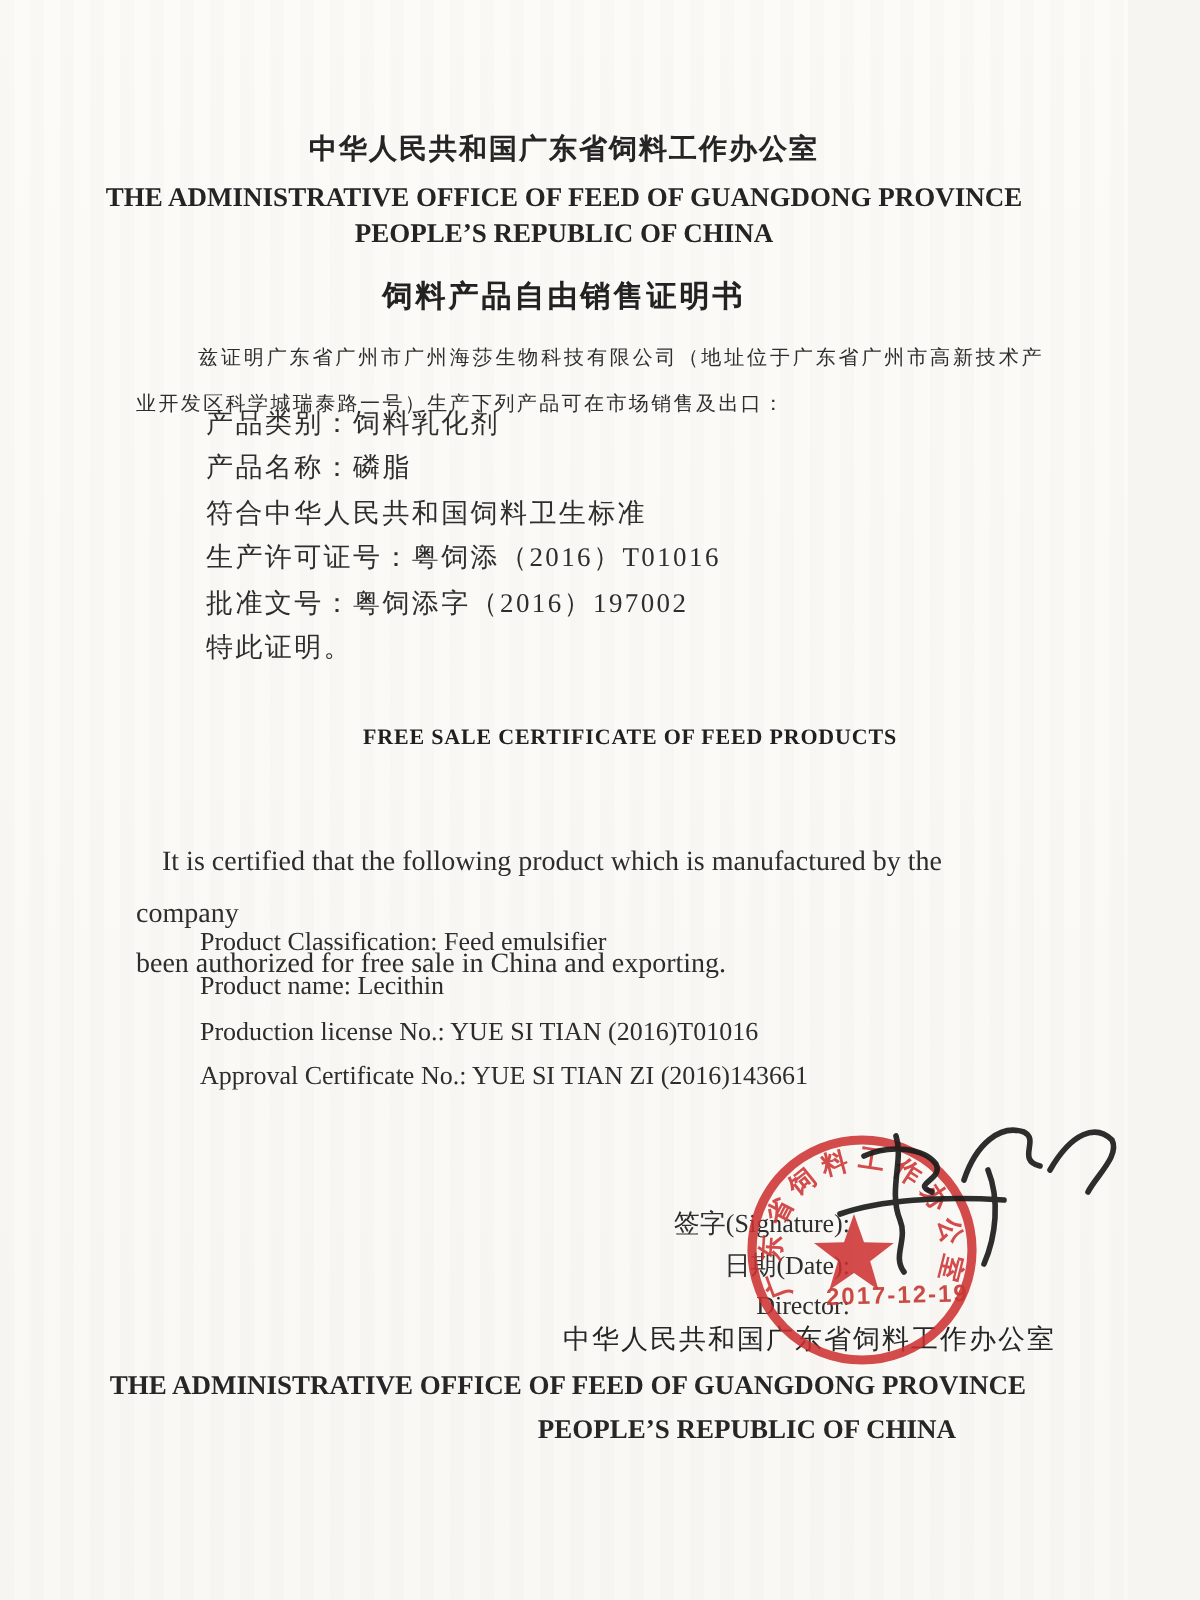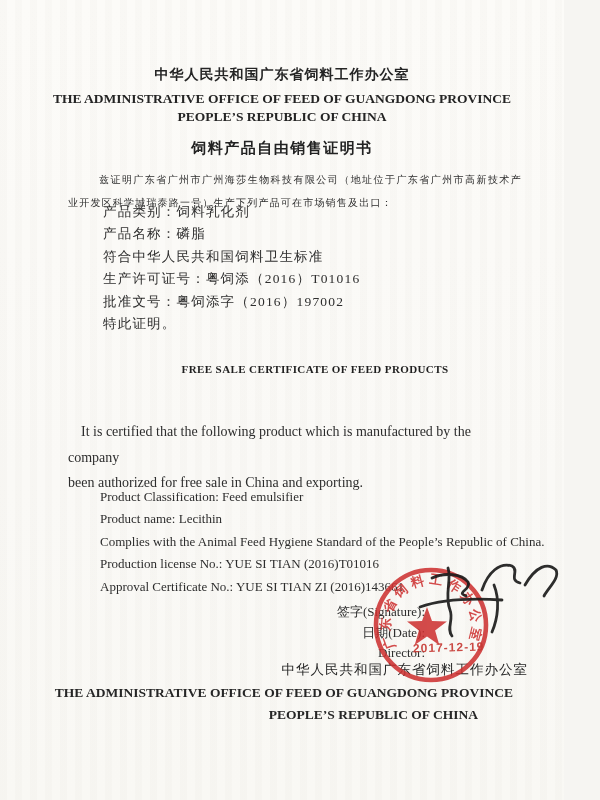--- a/index.html
+++ b/index.html
@@ -19,21 +19,21 @@
   .center{width:100%;text-align:center;}
   .cn-title{top:66px;font-size:14px;font-weight:bold;letter-spacing:1px;color:#252525;}
   .en-title{top:90px;font-size:13.5px;font-weight:bold;line-height:17.5px;color:#242424;}
   .cert-title{top:139px;font-size:15px;font-weight:bold;letter-spacing:1.5px;color:#222;}
   .cn-para{top:168px;left:68px;width:454px;font-size:10px;line-height:23px;
     letter-spacing:1.2px;text-indent:31px;text-align:justify;color:#2e2e2e;}
   .cn-lines{top:201px;left:103px;font-size:13.5px;line-height:22.4px;letter-spacing:1.2px;color:#2e2e2e;}
   .en-cert-title{top:363px;font-size:11px;font-weight:bold;letter-spacing:0.4px;color:#1f1f1f;padding-left:33px;}
   .en-para{top:390px;left:68px;width:445px;font-size:14px;line-height:25.6px;color:#2d2d2d;margin-top:29px;}
   .en-para .indent{text-indent:13px;}
-  .en-lines{top:486px;left:100px;font-size:13px;line-height:22.4px;color:#2d2d2d;}
+  .en-lines{top:460px;left:100px;font-size:13px;line-height:22.4px;color:#2d2d2d;}
   .sig-block{top:602px;left:5px;width:420px;text-align:right;font-size:13px;line-height:20.7px;color:#2e2e2e;}
   .footer{top:659px;left:0;width:600px;text-align:right;color:#262626;}
   .footer .f-cn{font-size:13.5px;letter-spacing:1px;line-height:22.5px;padding-right:72px;}
   .footer .f-en1{font-size:13.5px;font-weight:bold;line-height:22.5px;padding-right:87px;}
   .footer .f-en2{font-size:13.5px;font-weight:bold;line-height:22.5px;padding-right:122px;}
   .stamp-wrap{left:341px;top:535px;width:180px;height:180px;pointer-events:none;}
   .stamp-date{left:413px;top:640px;width:110px;font-size:12px;letter-spacing:1px;
     color:#c63832;font-weight:bold;transform:rotate(-1.5deg);opacity:0.9;
     font-family:"Liberation Sans","DejaVu Sans",sans-serif;}
   .sig-wrap{left:390px;top:550px;width:190px;height:100px;pointer-events:none;}
@@ -66,21 +66,20 @@
   <div class="abs center en-cert-title">FREE SALE CERTIFICATE OF FEED PRODUCTS</div>
 
   <div class="abs en-para">
     <div class="indent">It is certified that the following product which is manufactured by the company</div>
     <div>been authorized for free sale in China and exporting.</div>
   </div>
 
   <div class="abs en-lines">
     <div>Product Classification: Feed emulsifier</div>
     <div>Product name: Lecithin</div>
-    <div>Complies with the Animal Feed Hygiene Standard of the People’s Republic of China.</div>
     <div>Production license No.: YUE SI TIAN (2016)T01016</div>
     <div>Approval Certificate No.: YUE SI TIAN ZI (2016)143661</div>
   </div>
 
   <div class="abs sig-block">
     <div>签字(Signature):</div>
     <div>日期(Date):</div>
     <div>Director:</div>
   </div>
 

